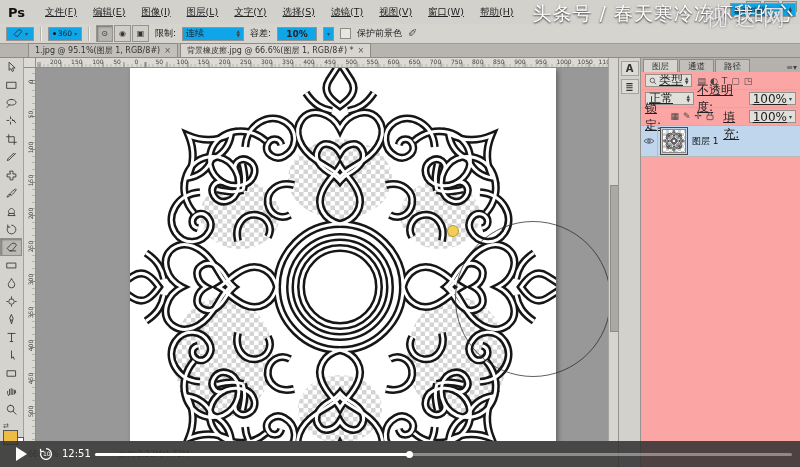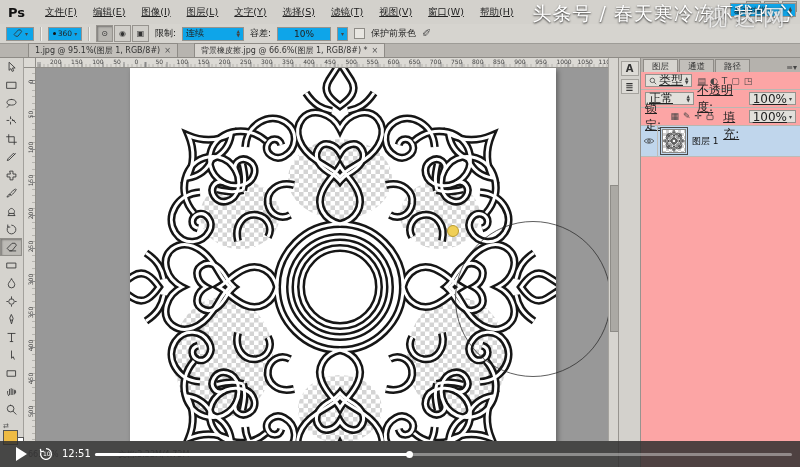--- a/index.html
+++ b/index.html
@@ -23,30 +23,30 @@
   #brush-size .dot{width:3px;height:3px;border-radius:50%;background:#111;}
   #brush-size .num{font-size:7.5px;}
   .caret{font-size:6px;color:#444;}
   .vsep{width:1px;height:14px;background:#b5b3ae;border-right:1px solid #efefec;}
   #samplegroup{display:flex;gap:1px;}
   .sampbtn{width:15px;height:15px;background:#d0cec9;border:1px solid #96938e;font-size:8px;
            display:flex;align-items:center;justify-content:center;color:#333;}
   .sampbtn.pressed{background:#b8b6b1;box-shadow:inset 1px 1px 2px rgba(0,0,0,.35);}
   .olabel{font-size:9px;color:#222;}
   #limit-dd{width:62px;justify-content:space-between;padding:0 3px;}
-  #tol-combo{width:54px;}
+  #tol-combo{width:40px;font-weight:bold;}
   #tol-arrow{width:11px;}
   .spin{display:flex;flex-direction:column;line-height:3.5px;font-size:4.5px;color:#444;}
   #protect-cb{width:9px;height:9px;background:#e8e6e1;border:1px solid #8e8c87;}
   #pressure-icon{font-size:11px;color:#555;}
   #workspace{position:absolute;right:4px;top:3px;width:66px;height:14px;justify-content:space-between;padding:0 3px;}
   #workspace .ws-label{font-size:8px;}
   
   #tabbar{position:absolute;left:0;top:44px;width:800px;height:14px;background:#b7b4af;
-          border-bottom:1px solid #8e8b86;display:flex;align-items:flex-end;padding-left:28px;box-sizing:border-box;gap:16px;}
+          border-bottom:1px solid #8e8b86;display:flex;align-items:flex-end;padding-left:28px;box-sizing:border-box;gap:2px;}
   .doc-tab{height:14px;display:flex;align-items:center;gap:4px;padding:0 6px;font-size:8px;
            background:#c3c0bb;color:#333;border:1px solid #8e8b86;border-bottom:none;box-sizing:border-box;
            white-space:nowrap;overflow:hidden;}
   .doc-tab .ttl{overflow:hidden;text-overflow:ellipsis;max-width:150px;}
   .doc-tab.active{background:#d8d5d0;}
   .doc-tab.active .ttl{max-width:172px;}
   .tab-x{font-size:8px;color:#555;}
   
   #toolbar{position:absolute;left:0;top:58px;width:24px;height:409px;background:#d5d3ce;
            border-right:1px solid #a3a19c;box-sizing:border-box;}

